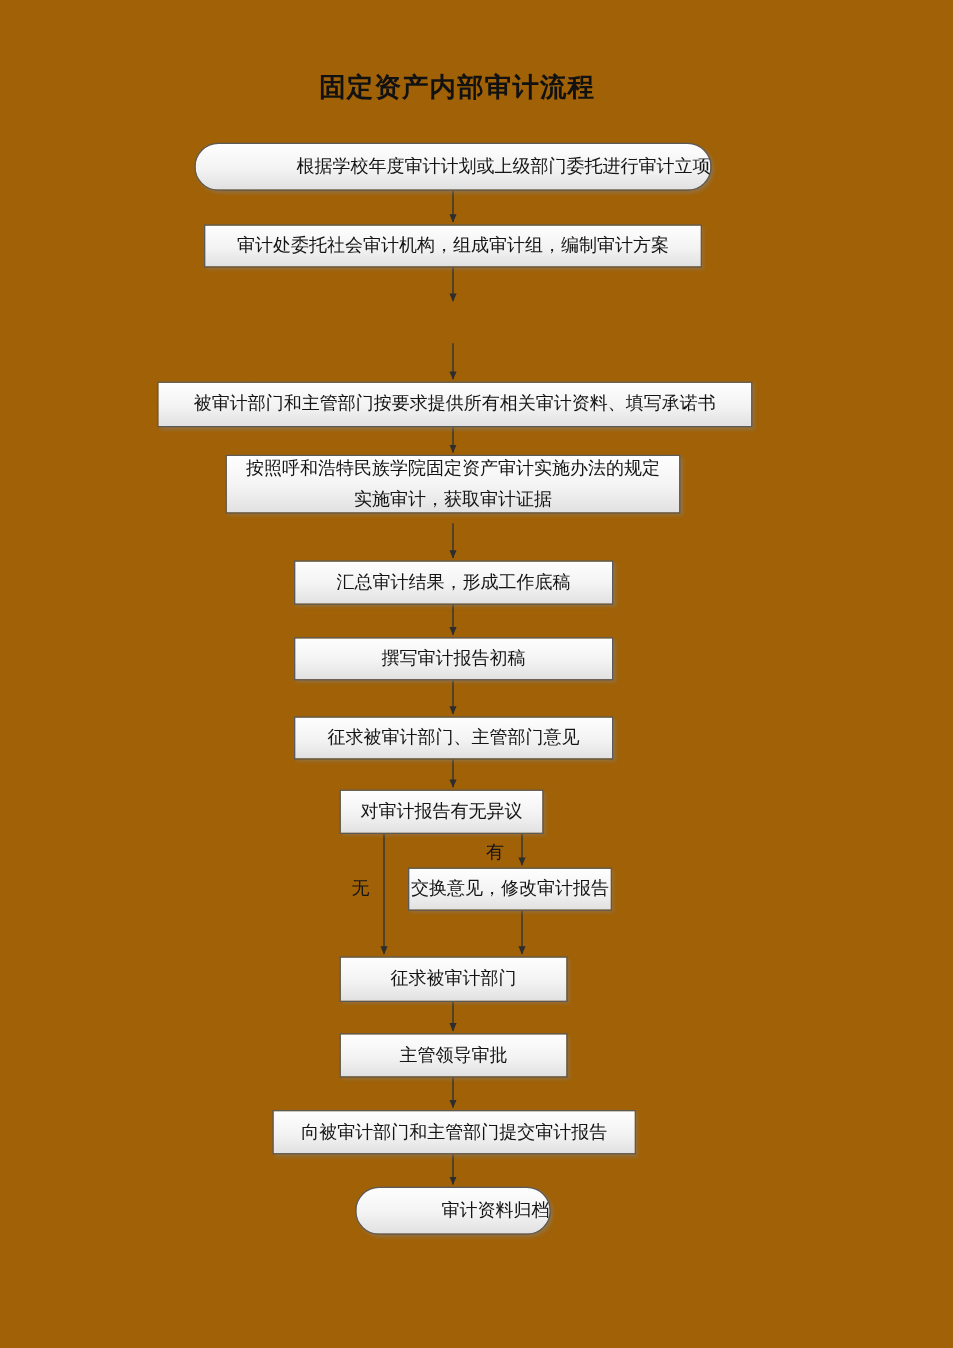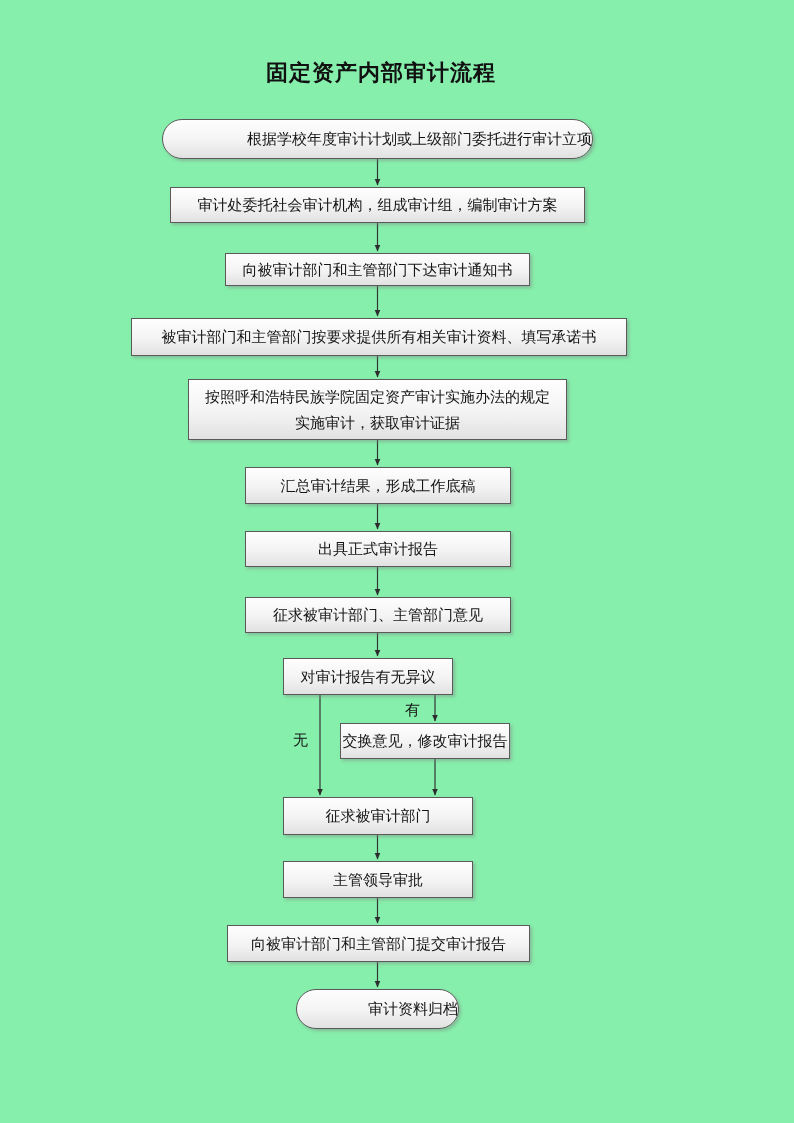--- a/index.html
+++ b/index.html
@@ -4,21 +4,21 @@
 <style>
   * { margin: 0; padding: 0; box-sizing: border-box; }
   html, body { background: #ffffff; }
   body {
     width: 794px; height: 1123px;
     position: relative;
     font-family: "Liberation Serif", "DejaVu Serif", serif;
     color: #1a1a1a;
     overflow: hidden;
   }
-  #page { position: absolute; inset: 0; width: 794px; height: 1123px; background: #86efac; }
+  #page { position: absolute; inset: 0; width: 794px; height: 1123px; background: #a16207; }
 
   .doc-title {
     position: absolute;
     left: 0; top: 58px; width: 762px;
     text-align: center;
     font-size: 22px;
     font-weight: bold;
     letter-spacing: 1px;
     color: #111111;
   }
@@ -37,21 +37,21 @@
     color: #141414;
   }
   .node span { white-space: pre-line; display: block; }
   .terminator { border-radius: 20px; justify-content: flex-end; }
 
   
   #n0  { left: 162px; top: 119px; width: 431px; height: 40px; }
   #n1  { left: 170px; top: 187px; width: 415px; height: 36px; }
   #n2  { left: 225px; top: 253px; width: 305px; height: 33px; }
   #n3  { left: 131px; top: 318px; width: 496px; height: 38px; }
-  #n4  { left: 188px; top: 379px; width: 379px; height: 61px; }
+  #n4  { left: 188px; top: 379px; width: 379px; height: 49px; }
   #n5  { left: 245px; top: 467px; width: 266px; height: 37px; }
   #n6  { left: 245px; top: 531px; width: 266px; height: 36px; }
   #n7  { left: 245px; top: 597px; width: 266px; height: 36px; }
   #n8  { left: 283px; top: 658px; width: 170px; height: 37px; }
   #n9  { left: 340px; top: 723px; width: 170px; height: 36px; }
   #n10 { left: 283px; top: 797px; width: 190px; height: 38px; }
   #n11 { left: 283px; top: 861px; width: 190px; height: 37px; }
   #n12 { left: 227px; top: 925px; width: 303px; height: 37px; }
   #n13 { left: 296px; top: 989px; width: 163px; height: 40px; border-radius: 20px; }
 
@@ -98,35 +98,32 @@
     <line x1="377.5" y1="898" x2="377.5" y2="923" marker-end="url(#arrow)"></line>
     <line x1="377.5" y1="962" x2="377.5" y2="987" marker-end="url(#arrow)"></line>
   </svg>
 
   <div class="node terminator" id="n0">
       <span>根据学校年度审计计划或上级部门委托进行审计立项</span>
     </div>
   <div class="node" id="n1">
       <span>审计处委托社会审计机构，组成审计组，编制审计方案</span>
     </div>
-  <div class="node" id="n2">
-      <span>向被审计部门和主管部门下达审计通知书</span>
-    </div>
   <div class="node" id="n3">
       <span>被审计部门和主管部门按要求提供所有相关审计资料、填写承诺书</span>
     </div>
   <div class="node" id="n4">
       <span>按照呼和浩特民族学院固定资产审计实施办法的规定
 实施审计，获取审计证据</span>
     </div>
   <div class="node" id="n5">
       <span>汇总审计结果，形成工作底稿</span>
     </div>
   <div class="node" id="n6">
-      <span>出具正式审计报告</span>
+      <span>撰写审计报告初稿</span>
     </div>
   <div class="node" id="n7">
       <span>征求被审计部门、主管部门意见</span>
     </div>
   <div class="node" id="n8">
       <span>对审计报告有无异议</span>
     </div>
   <div class="node" id="n9">
       <span>交换意见，修改审计报告</span>
     </div>

